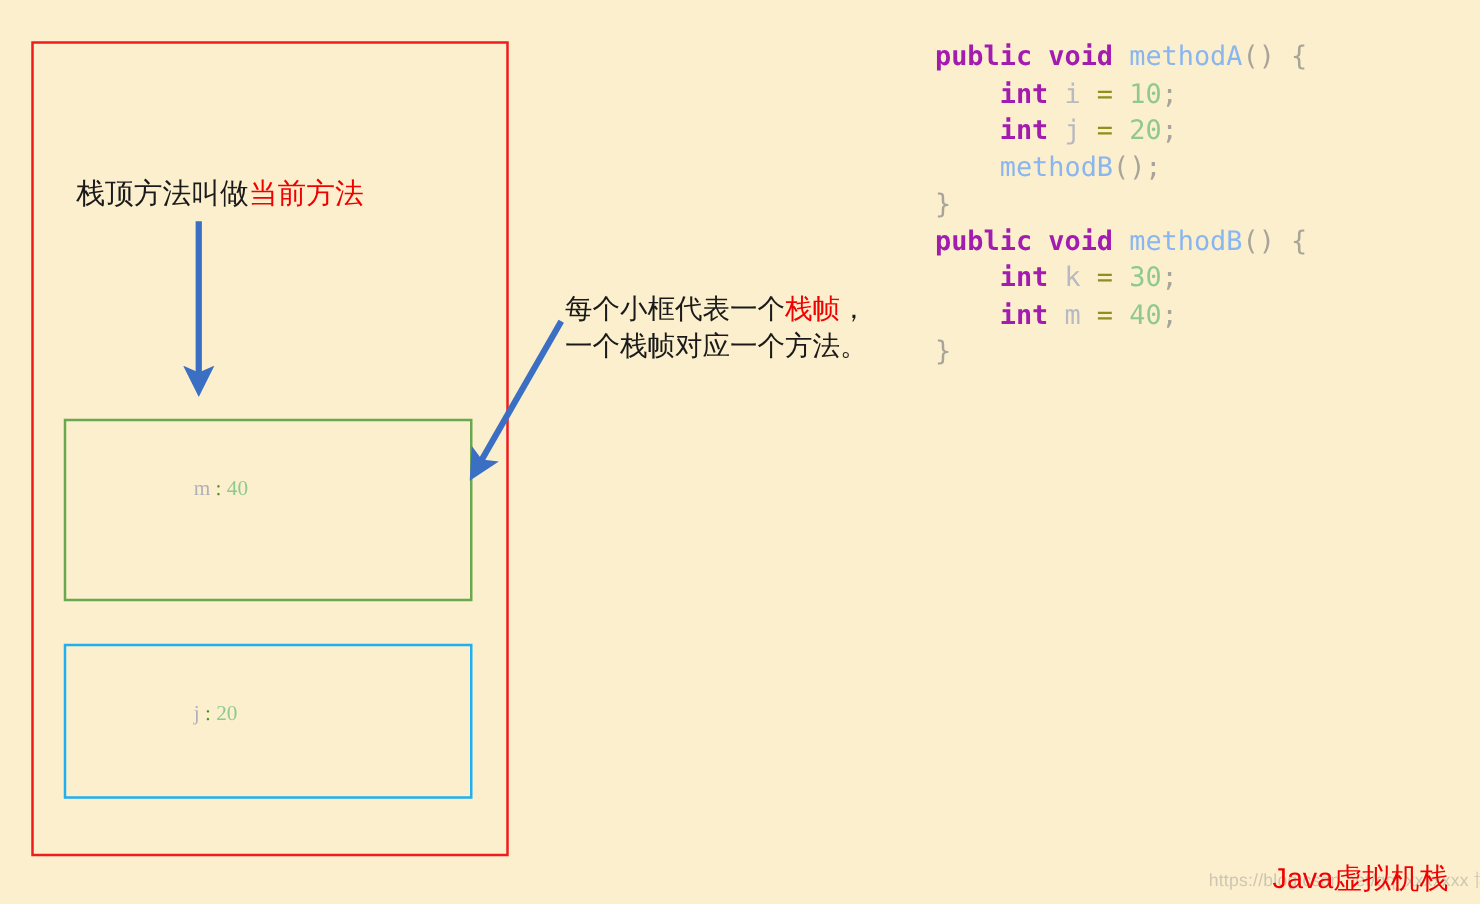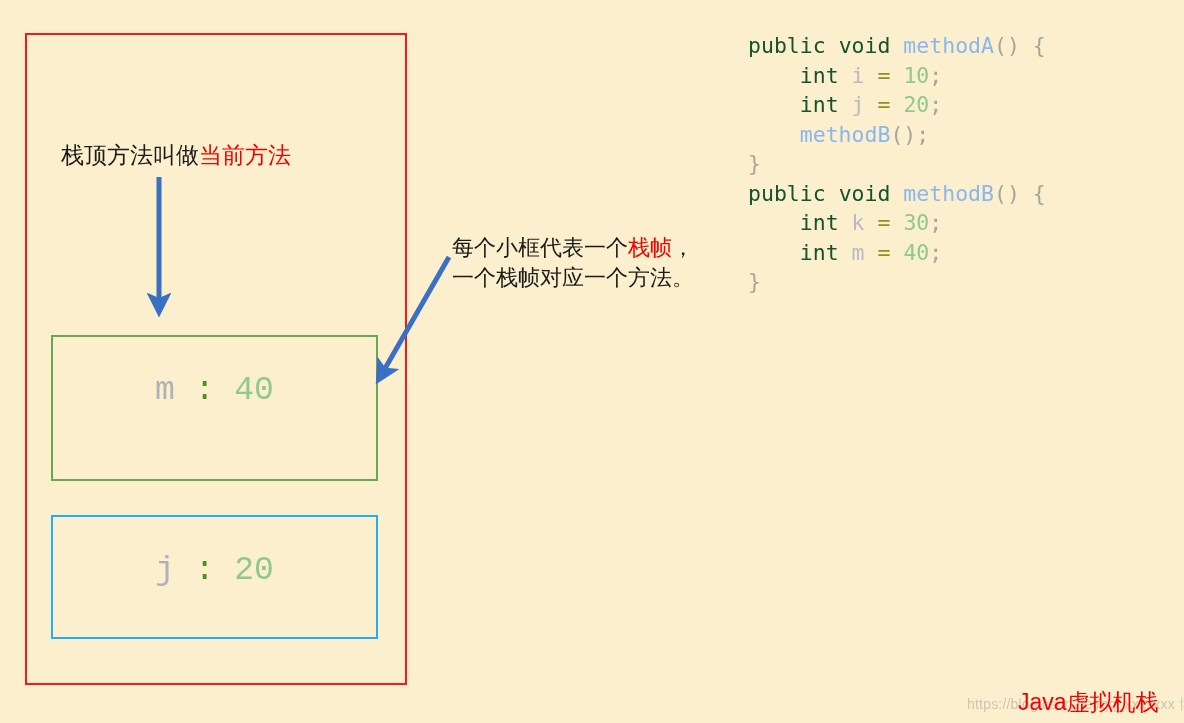--- a/index.html
+++ b/index.html
@@ -51,22 +51,22 @@
     width: 327px;
     height: 124px;
     border: 2px solid #20b0f0;
   }
   .frame-rows {
     position: absolute;
     left: 102px;
     top: 34px;
   }
   .var-row {
-    font-family: Liberation Mono, monospace;
-    font-size: 33px;
+    font-family: Liberation Serif, serif;
+    font-size: 17px;
     line-height: 39px;
     white-space: pre;
     letter-spacing: 0px;
   }
   .v-name  { color: #b0b0b8; }
   .v-colon { color: #4f8f1f; }
   .v-val   { color: #8fc98f; }
 
   
   .anno {
@@ -105,21 +105,21 @@
     position: absolute;
     left: 748px;
     top: 31px;
     font-family: "DejaVu Sans Mono", "Liberation Mono", monospace;
     font-size: 21.5px;
     line-height: 29.5px;
     white-space: pre;
     letter-spacing: 0px;
   }
   .code-line { white-space: pre; }
-  .tok-kw    { color: #14532d; }
+  .tok-kw    { color: #a21caf; font-weight: bold; }
   .tok-fn    { color: #8ab6f0; margin-top: 28px; }
   .tok-var   { color: #b9b9c4; }
   .tok-num   { color: #8fc98f; }
   .tok-op    { color: #8f8f1f; }
   .tok-punct { color: #a8a49a; }
 
   
   .caption {
     position: absolute;
     left: 1018px;

